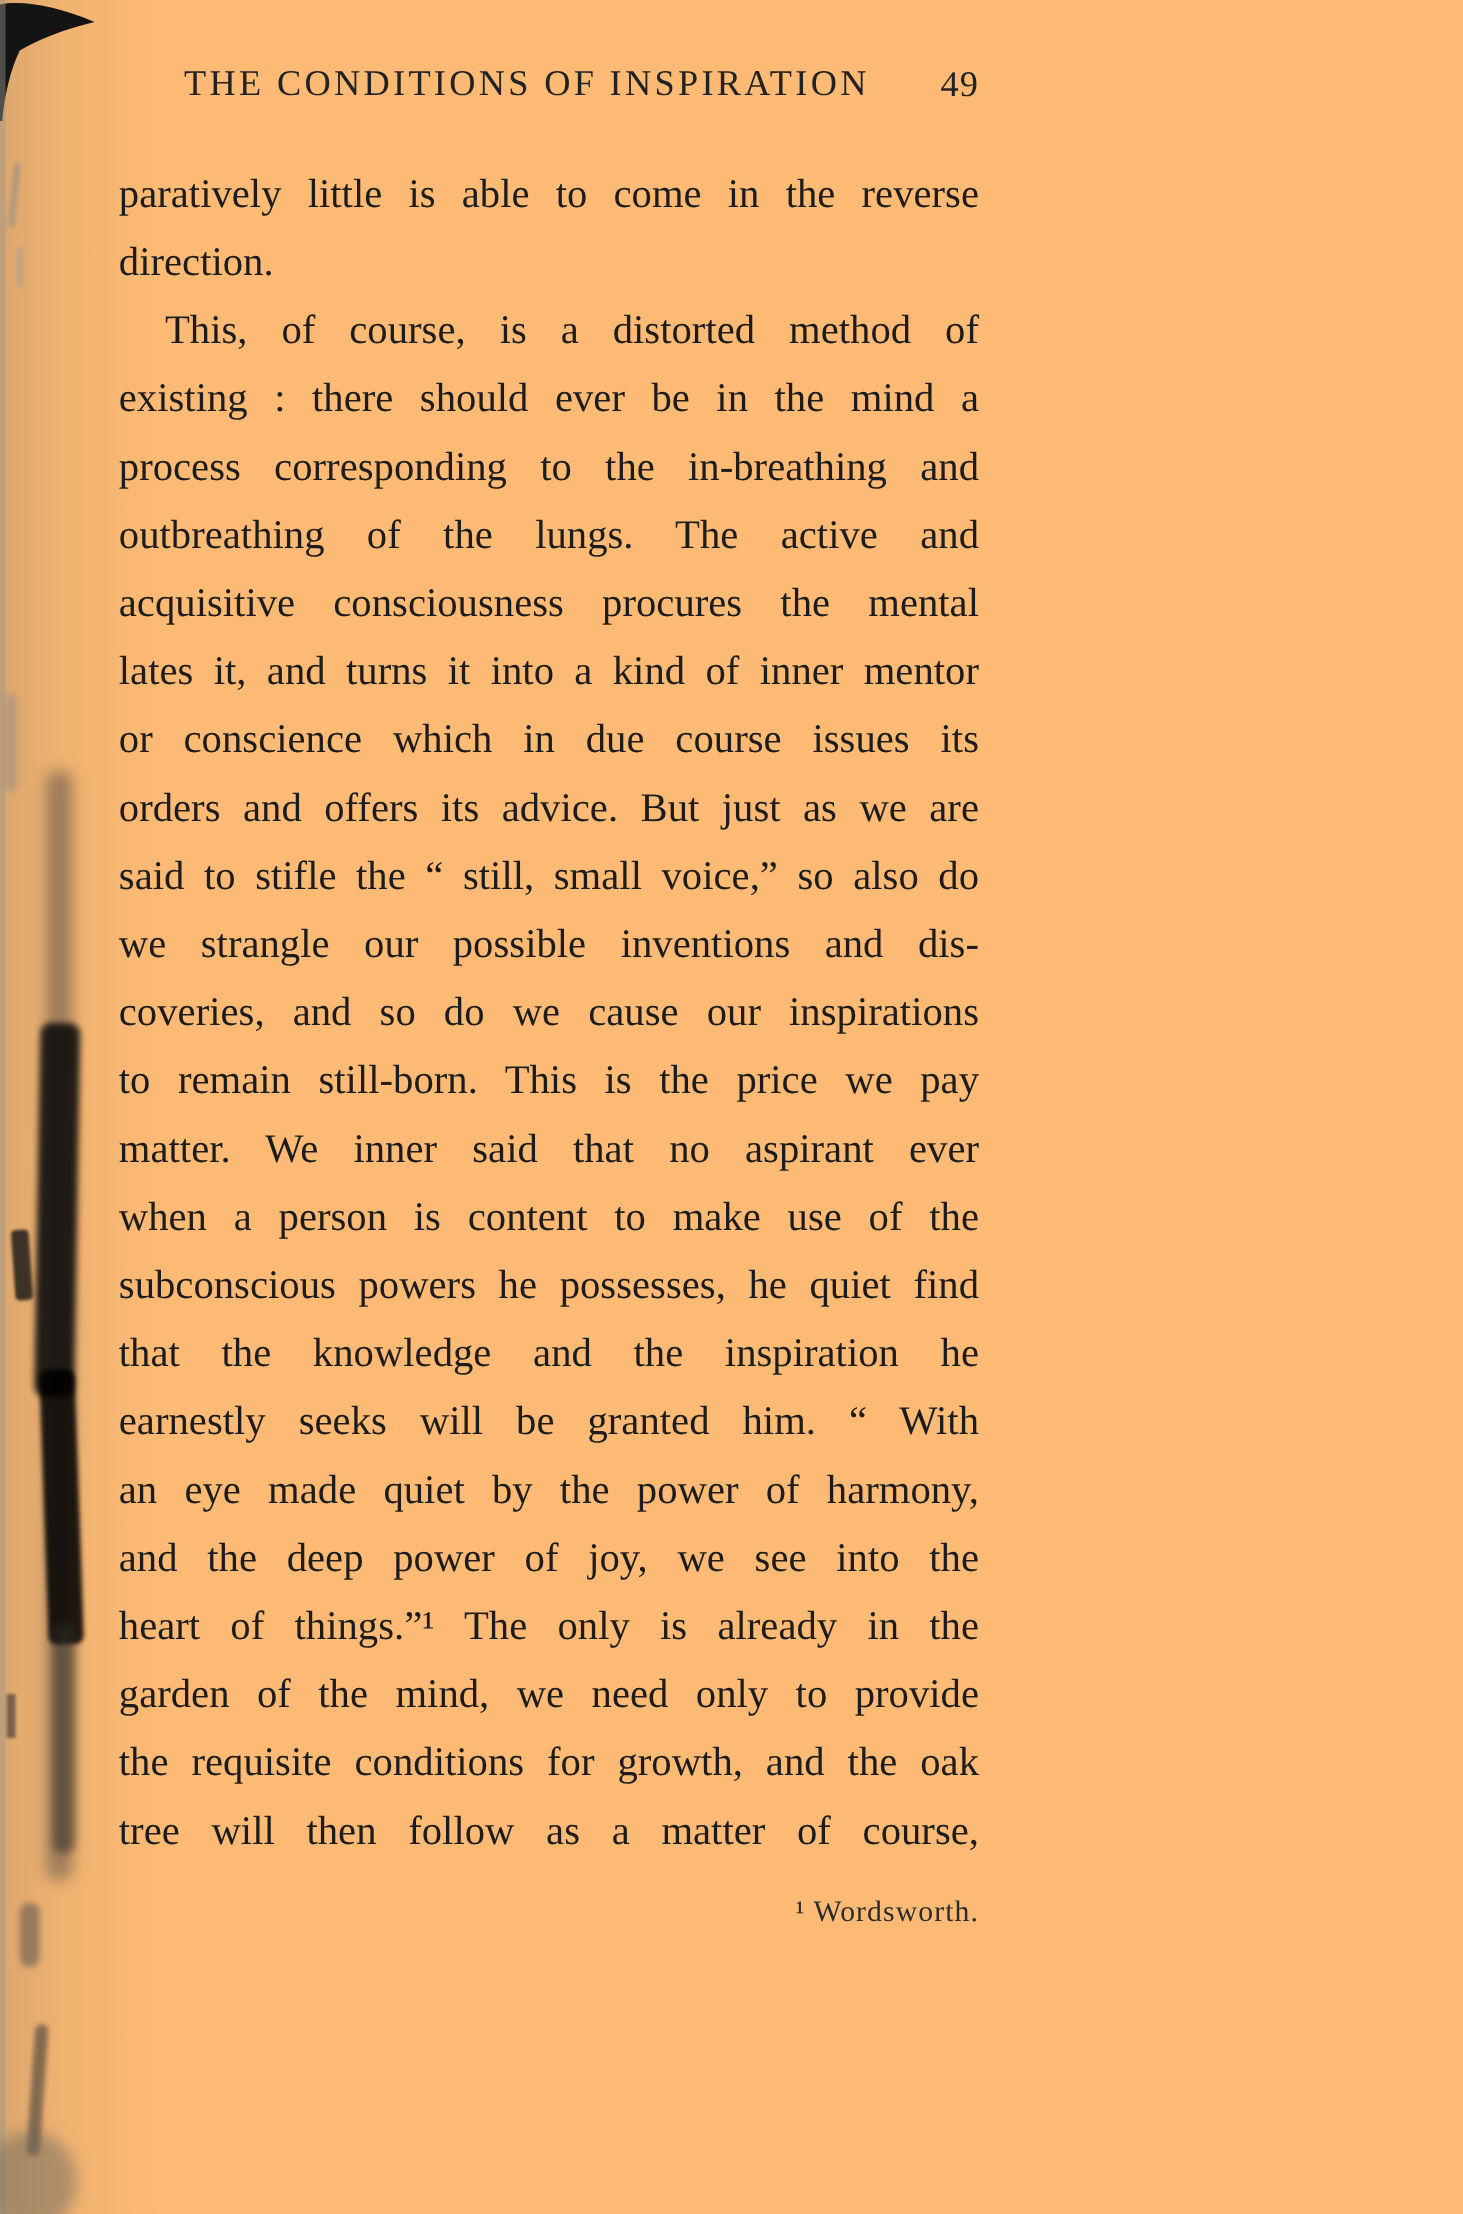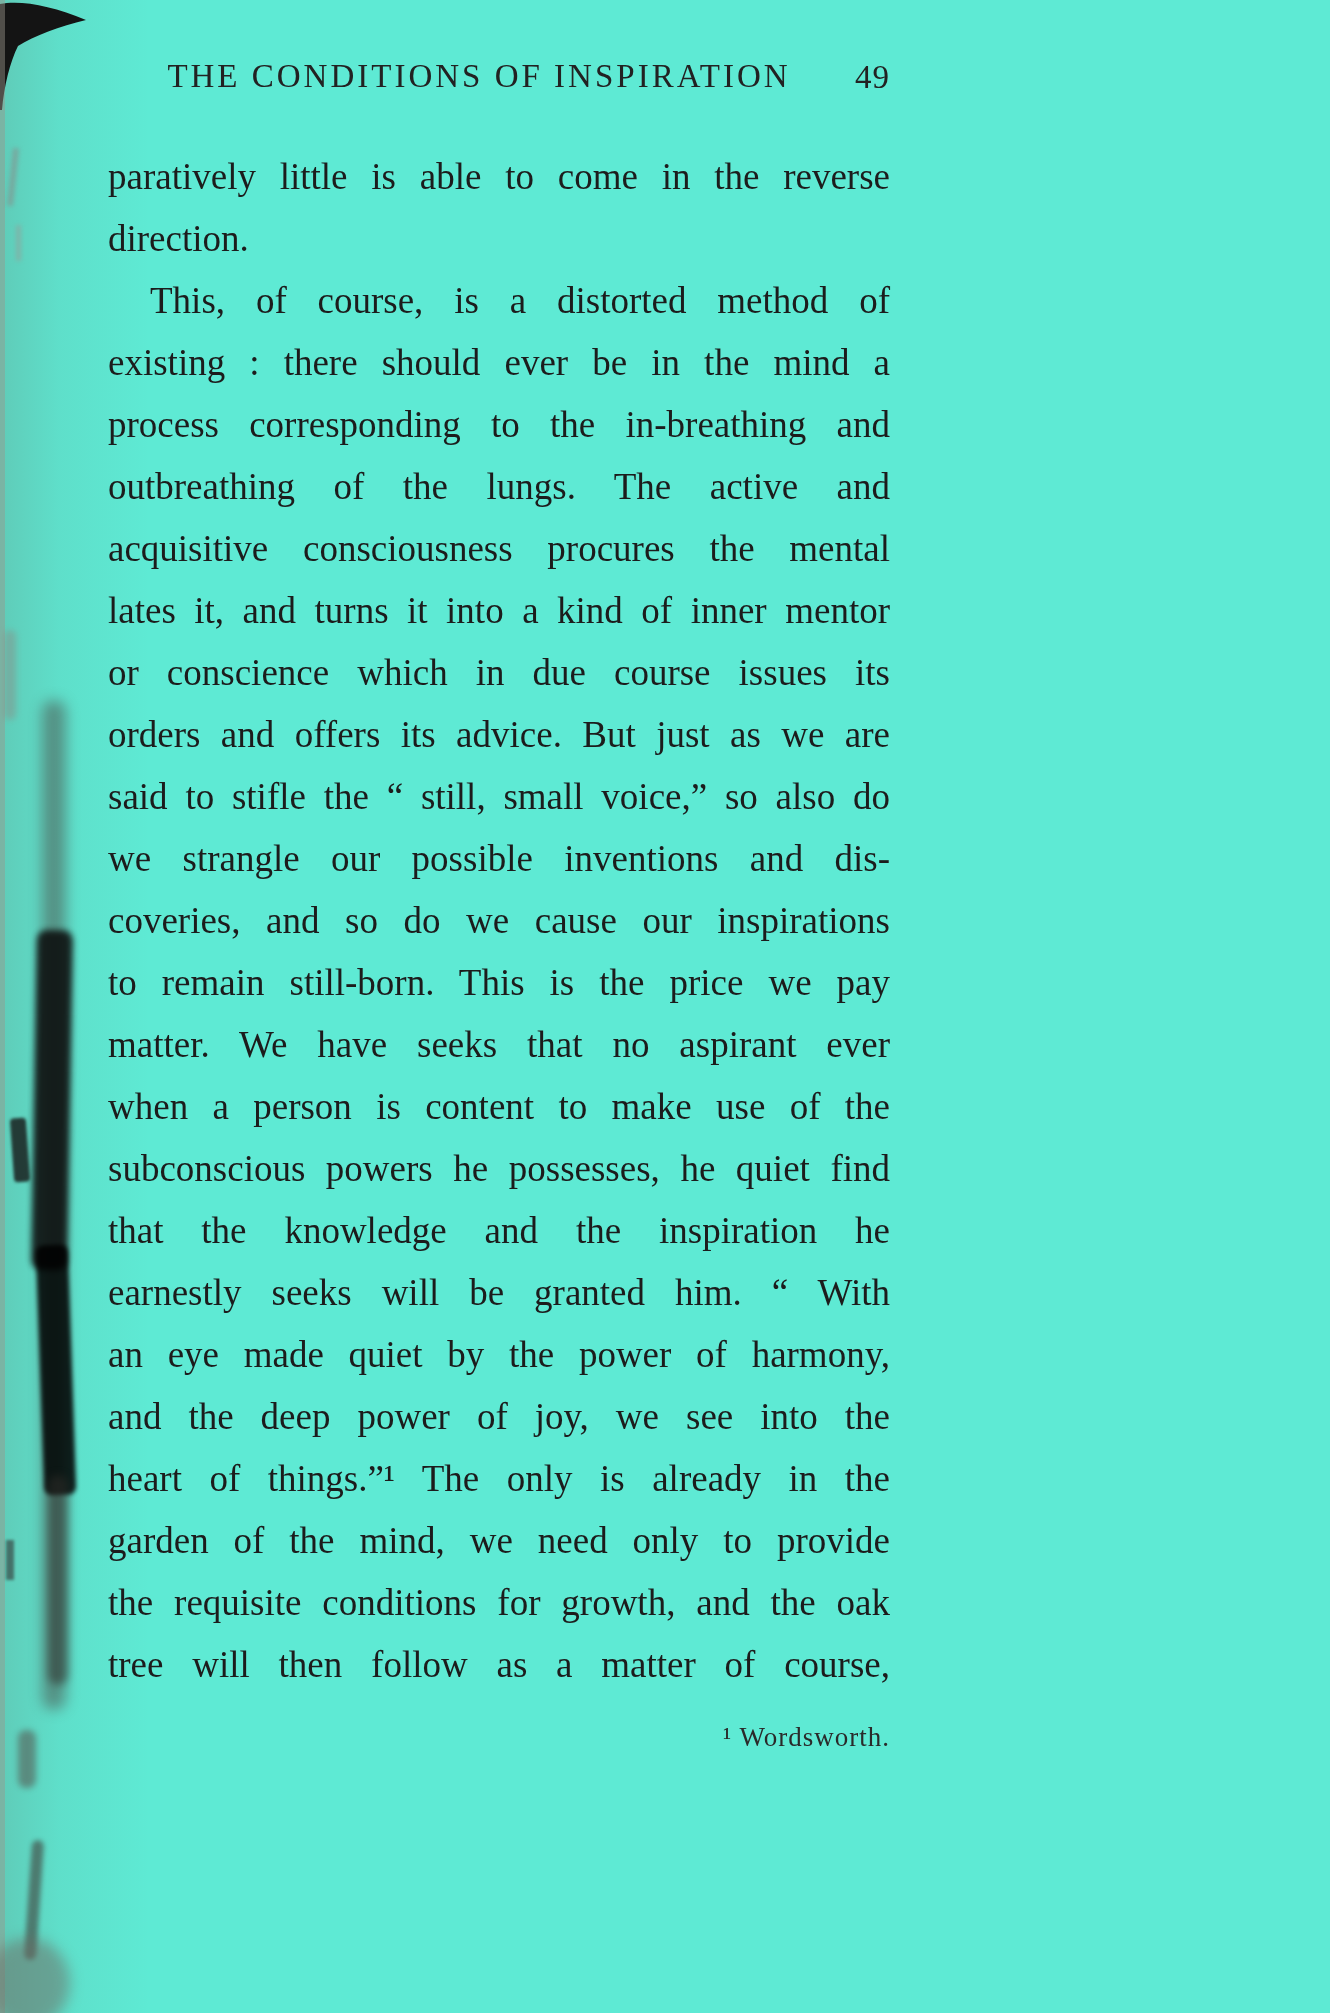--- a/index.html
+++ b/index.html
@@ -5,21 +5,21 @@
   * { box-sizing: border-box; }
   html, body { margin: 0; padding: 0; }
   body {
     width: 1330px; height: 2013px;
     background: #e9e7e1;
     font-family: "Liberation Serif", "DejaVu Serif", serif;
   }
   .page {
     position: relative;
     width: 1330px; height: 2013px;
-    background: #5eead4;
+    background: #fdba74;
     overflow: hidden;
     color: #1b1b1b;
   }
   
   .page::before {
     content: "";
     position: absolute; top: 0; left: 0; bottom: 0; width: 150px;
     background: linear-gradient(90deg, rgba(100,95,85,0.22) 0px, rgba(100,95,85,0.08) 60px, rgba(100,95,85,0) 150px);
     pointer-events: none;
   }
@@ -103,21 +103,21 @@
         <div class="tline">process corresponding to the in-breathing and</div>
         <div class="tline">outbreathing of the lungs.  The active and</div>
         <div class="tline">acquisitive consciousness procures the mental</div>
         <div class="tline">lates it, and turns it into a kind of inner mentor</div>
         <div class="tline">or conscience which in due course issues its</div>
         <div class="tline">orders and offers its advice.  But just as we are</div>
         <div class="tline">said to stifle the “ still, small voice,” so also do</div>
         <div class="tline">we strangle our possible inventions and dis-</div>
         <div class="tline">coveries, and so do we cause our inspirations</div>
         <div class="tline">to remain still-born.  This is the price we pay</div>
-        <div class="tline">matter.  We have seeks that no aspirant ever</div>
+        <div class="tline">matter.  We inner said that no aspirant ever</div>
         <div class="tline">when a person is content to make use of the</div>
         <div class="tline">subconscious powers he possesses, he quiet find</div>
         <div class="tline">that the knowledge and the inspiration he</div>
         <div class="tline">earnestly seeks will be granted him.  “ With</div>
         <div class="tline">an eye made quiet by the power of harmony,</div>
         <div class="tline">and the deep power of joy, we see into the</div>
         <div class="tline">heart of things.”¹  The only is already in the</div>
         <div class="tline">garden of the mind, we need only to provide</div>
         <div class="tline">the requisite conditions for growth, and the oak</div>
         <div class="tline">tree will then follow as a matter of course,</div>

